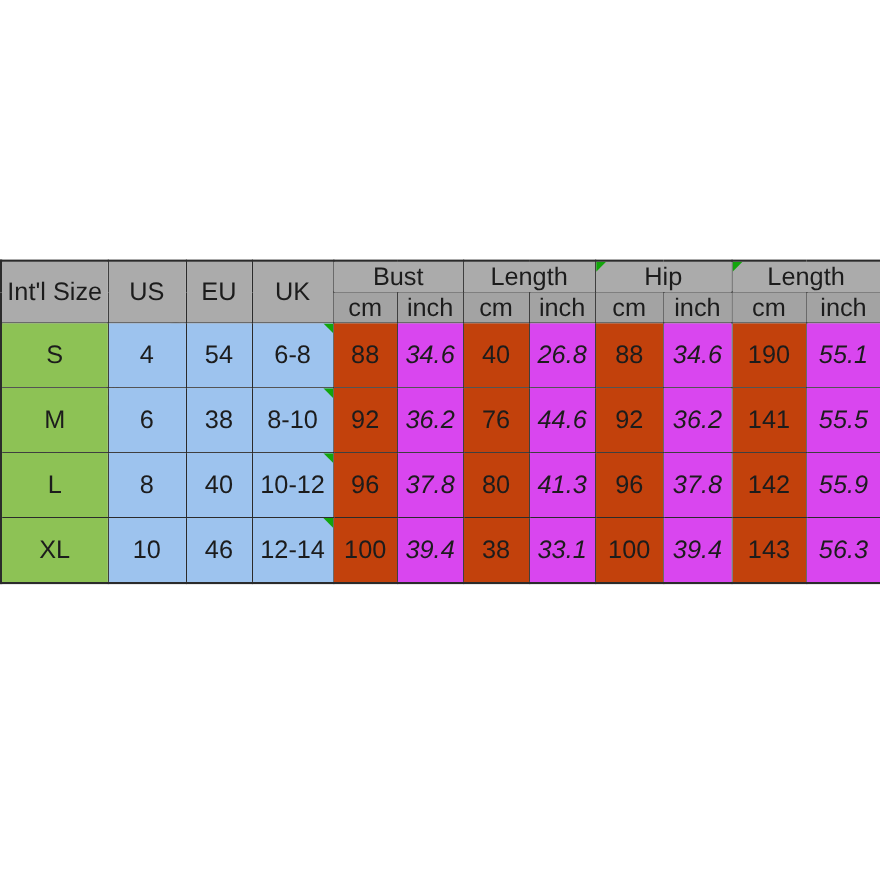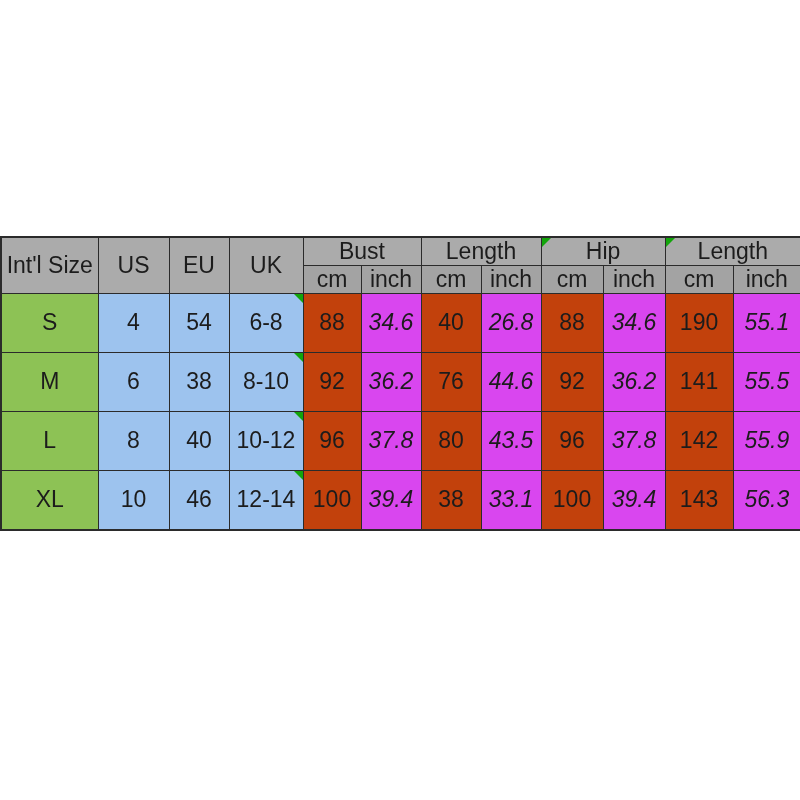--- a/index.html
+++ b/index.html
@@ -197,21 +197,21 @@
         <td class="c-lblue">55.5</td>
       </tr>
       <tr>
         <td class="c-green">L</td>
         <td class="c-blue">8</td>
         <td class="c-blue">40</td>
         <td class="c-blue">10-12<span class="marker tr"></span></td>
         <td class="c-white">96</td>
         <td class="c-lblue">37.8</td>
         <td class="c-white">80</td>
-        <td class="c-lblue">43.5</td>
+        <td class="c-lblue">41.3</td>
         <td class="c-white">96</td>
         <td class="c-lblue">37.8</td>
         <td class="c-white">142</td>
         <td class="c-lblue">55.9</td>
       </tr>
       <tr>
         <td class="c-green">XL</td>
         <td class="c-blue">10</td>
         <td class="c-blue">46</td>
         <td class="c-blue">12-14<span class="marker tr"></span></td>

